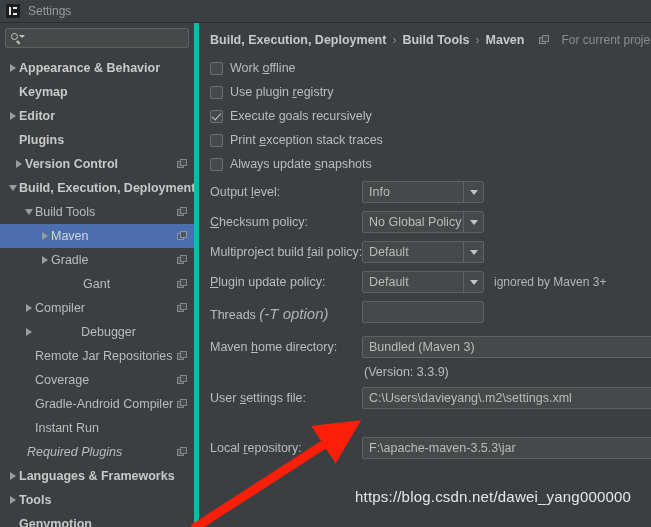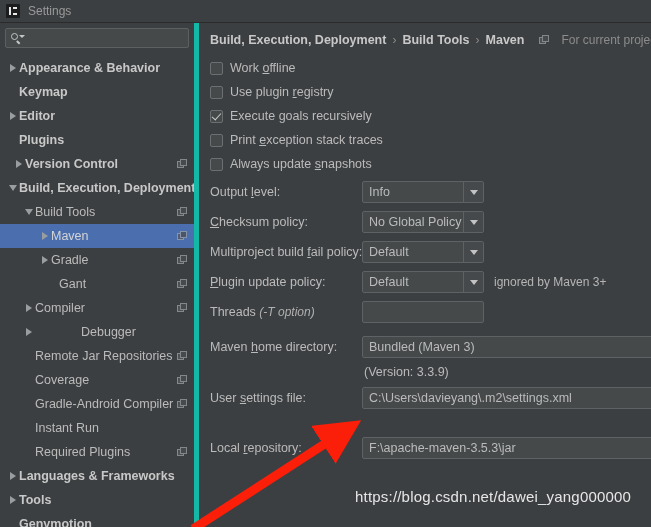--- a/index.html
+++ b/index.html
@@ -273,21 +273,21 @@
 
   .field-label {
     position: absolute;
     left: 11px;
     font-size: 12.5px;
     color: #bbbbbb;
     white-space: nowrap;
   }
   .field-label .small-italic {
     font-style: italic;
-    font-size: 12px;
+    font-size: 15px;
     color: #b0b0b0;
   }
 
   .combo {
     position: absolute;
     left: 163px;
     height: 22px;
     width: 122px;
     background: #45494a;
     border: 1px solid #5e6264;
@@ -451,21 +451,21 @@
           <div class="tree-row" style="padding-left: 38px;">
             <span class="arrow collapsed">
               <i></i>
             </span>
             <span class="tree-label">Gradle</span>
             <span class="scope-icon">
               <span class="b b1"></span>
               <span class="b b2"></span>
             </span>
           </div>
-          <div class="tree-row" style="padding-left: 46px;">
+          <div class="tree-row" style="padding-left: 46px; margin-left: 24px;">
             <span class="arrow none"></span>
             <span class="tree-label">Gant</span>
             <span class="scope-icon">
               <span class="b b1"></span>
               <span class="b b2"></span>
             </span>
           </div>
           <div class="tree-row" style="padding-left: 22px;">
             <span class="arrow collapsed">
               <i></i>
@@ -503,21 +503,21 @@
             <span class="tree-label">Gradle-Android Compiler</span>
             <span class="scope-icon">
               <span class="b b1"></span>
               <span class="b b2"></span>
             </span>
           </div>
           <div class="tree-row" style="padding-left: 22px;">
             <span class="arrow none"></span>
             <span class="tree-label">Instant Run</span>
           </div>
-          <div class="tree-row" style="padding-left: 22px;">
+          <div class="tree-row" style="padding-left: 14px; font-style: italic;">
             <span class="arrow none"></span>
             <span class="tree-label">Required Plugins</span>
             <span class="scope-icon">
               <span class="b b1"></span>
               <span class="b b2"></span>
             </span>
           </div>
           <div class="tree-row bold" style="padding-left: 6px;">
             <span class="arrow collapsed">
               <i></i>

